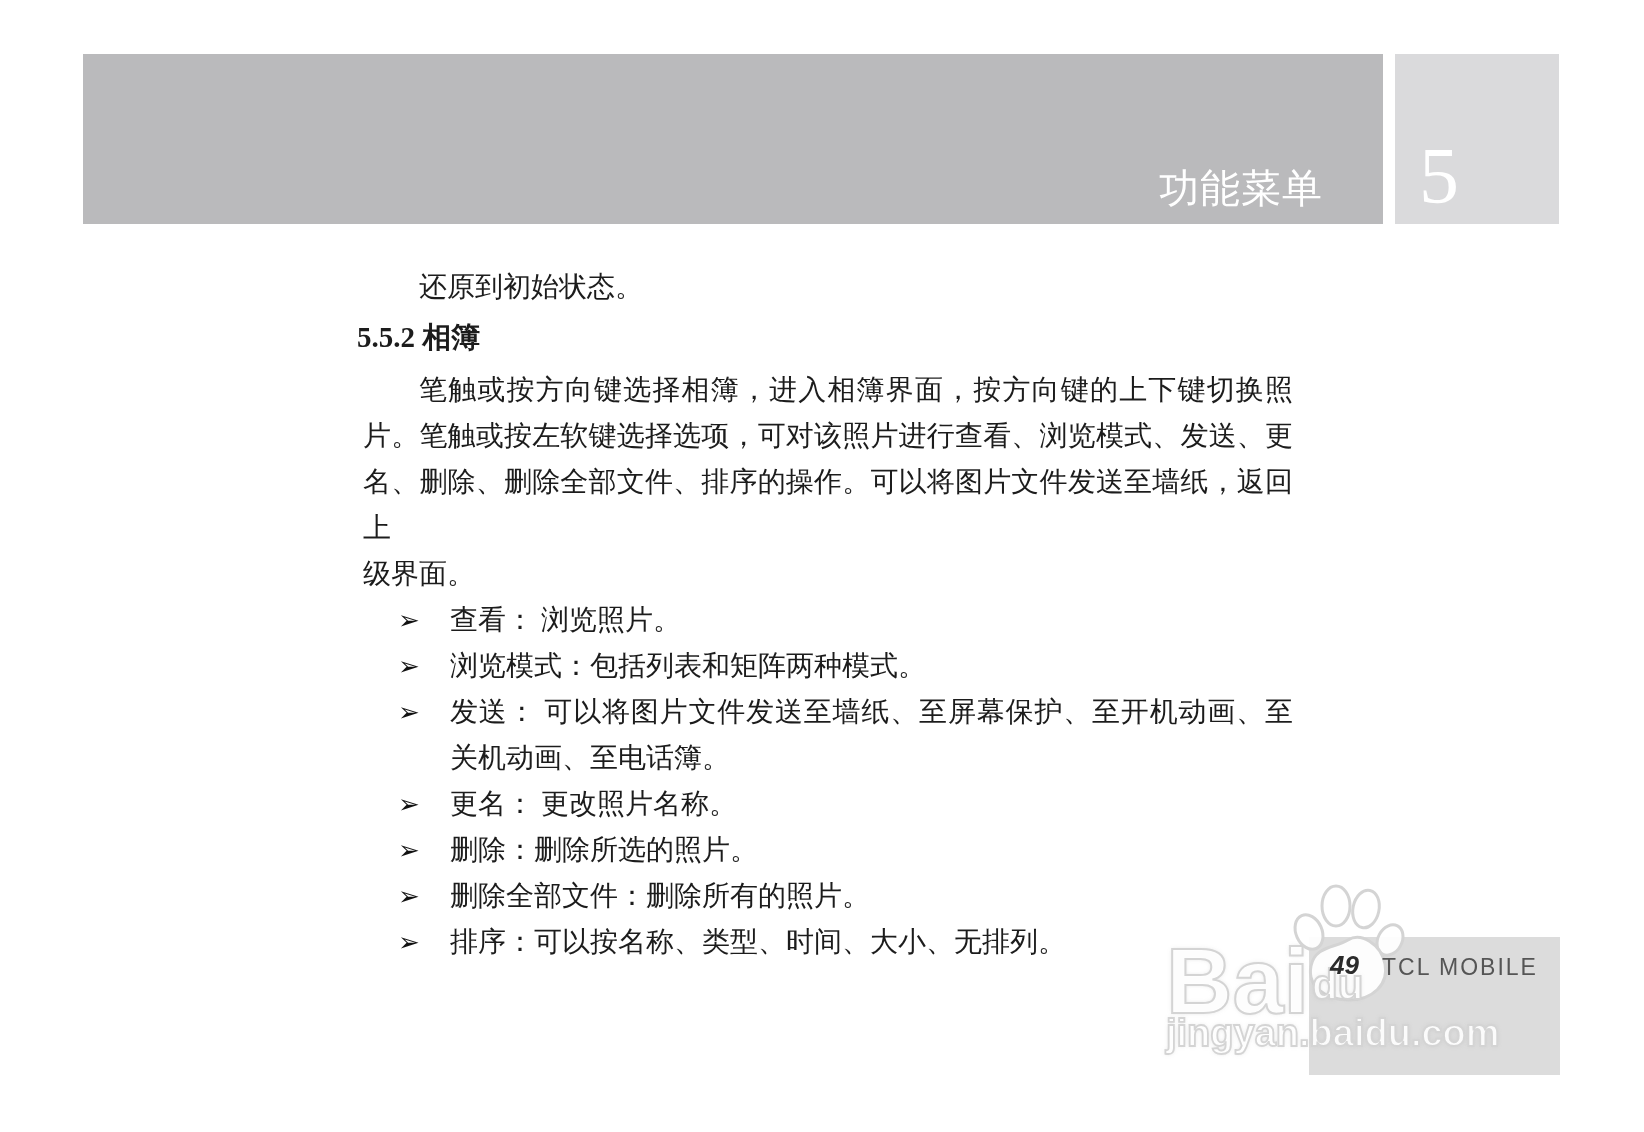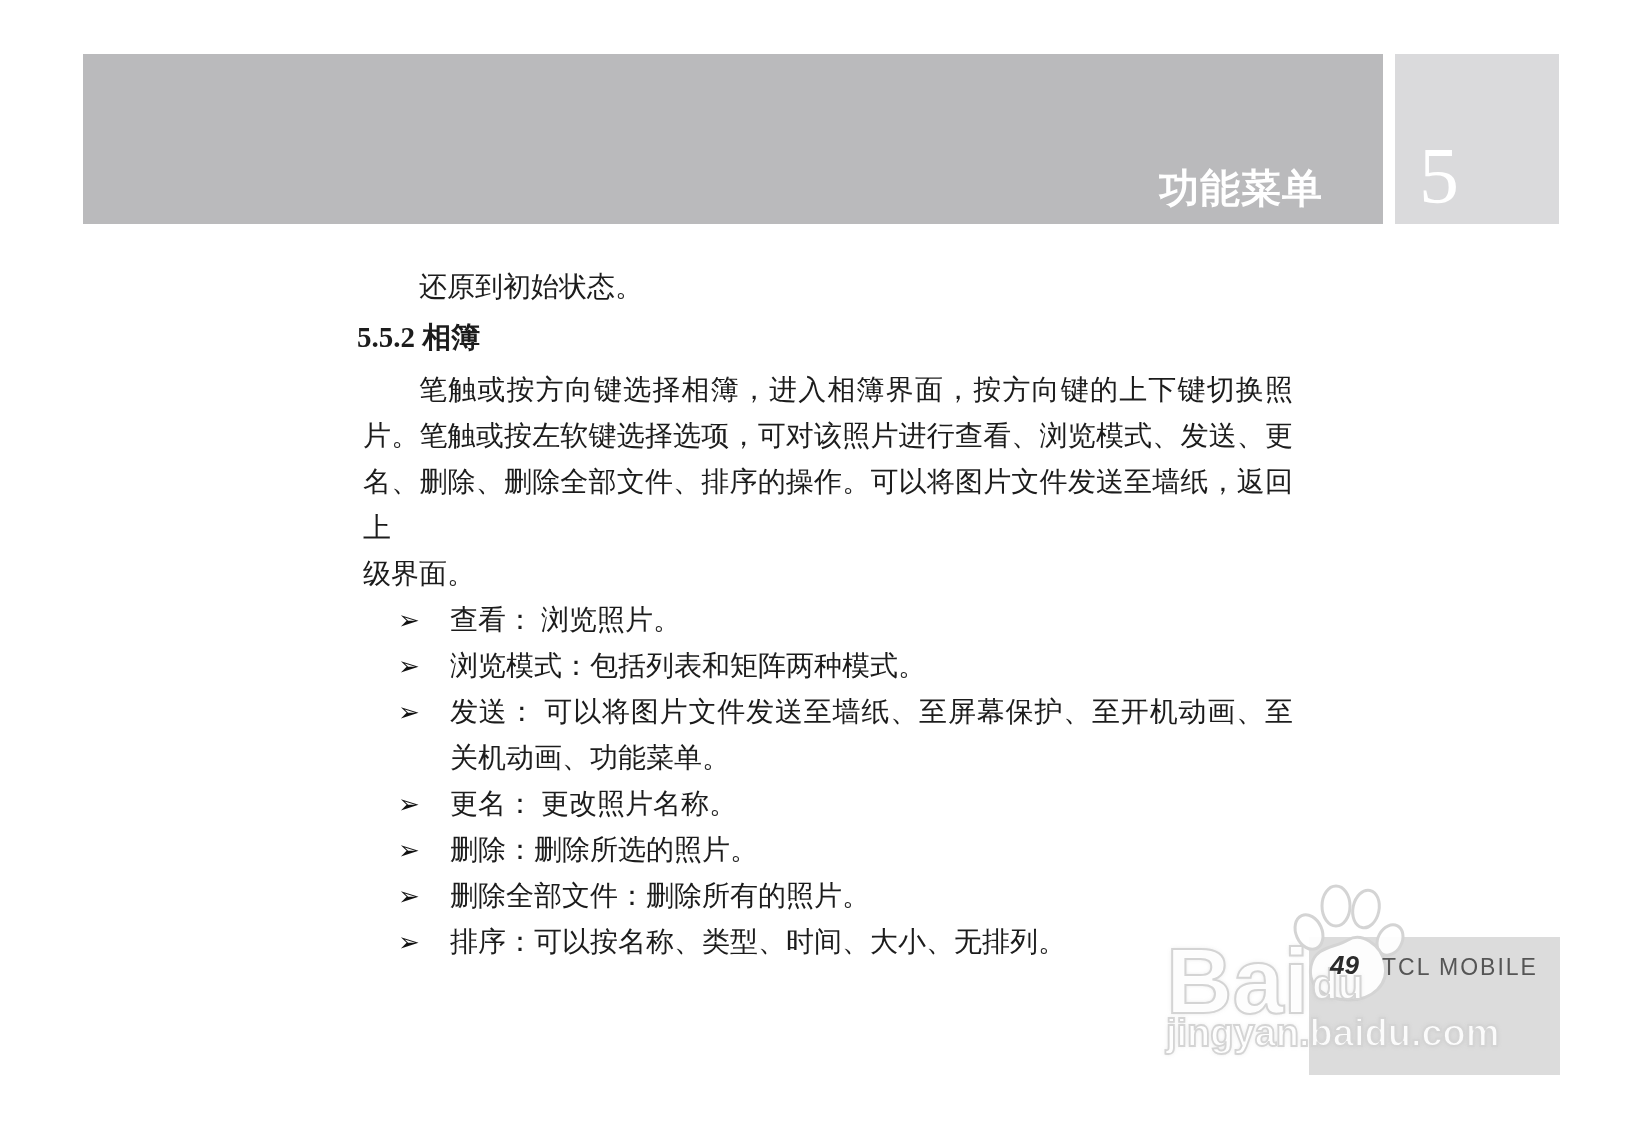--- a/index.html
+++ b/index.html
@@ -9,21 +9,21 @@
   }
   
   .banner{
     position:absolute;left:83px;top:54px;width:1300px;height:170px;
     background:var(--c-banner,#bababc);
     display:flex;justify-content:flex-end;align-items:flex-end;
     padding:0 60px 14px 0;box-sizing:border-box;
   }
   .banner-title{
     font-family:"Liberation Sans","DejaVu Sans",sans-serif;
-    font-weight:700;font-size:40px;line-height:1.1;color:#fff;letter-spacing:1px;
+    font-weight:400;font-size:40px;line-height:1.1;color:#fff;letter-spacing:1px;
   }
   .chapter-box{
     position:absolute;left:1395px;top:54px;width:164px;height:170px;
     background:var(--c-chapter_box,#dadadc);
     display:flex;justify-content:flex-start;align-items:flex-end;
     padding:0 0 8px 24px;box-sizing:border-box;
   }
   .chapter-num{
     font-family:"Liberation Serif","DejaVu Serif",serif;
     font-weight:300;font-size:80px;line-height:1;color:#fff;
@@ -104,21 +104,21 @@
         <span class="btext">查看： 浏览照片。</span>
       </li>
       <li class="bullet">
         <span class="arrow">➢</span>
         <span class="btext">浏览模式：包括列表和矩阵两种模式。</span>
       </li>
       <li class="bullet">
         <span class="arrow">➢</span>
         <span class="btext">
           <span class="bline j">发送： 可以将图片文件发送至墙纸、至屏幕保护、至开机动画、至</span>
-          <span class="bline">关机动画、功能菜单。</span>
+          <span class="bline">关机动画、至电话簿。</span>
         </span>
       </li>
       <li class="bullet">
         <span class="arrow">➢</span>
         <span class="btext">更名： 更改照片名称。</span>
       </li>
       <li class="bullet">
         <span class="arrow">➢</span>
         <span class="btext">删除：删除所选的照片。</span>
       </li>

